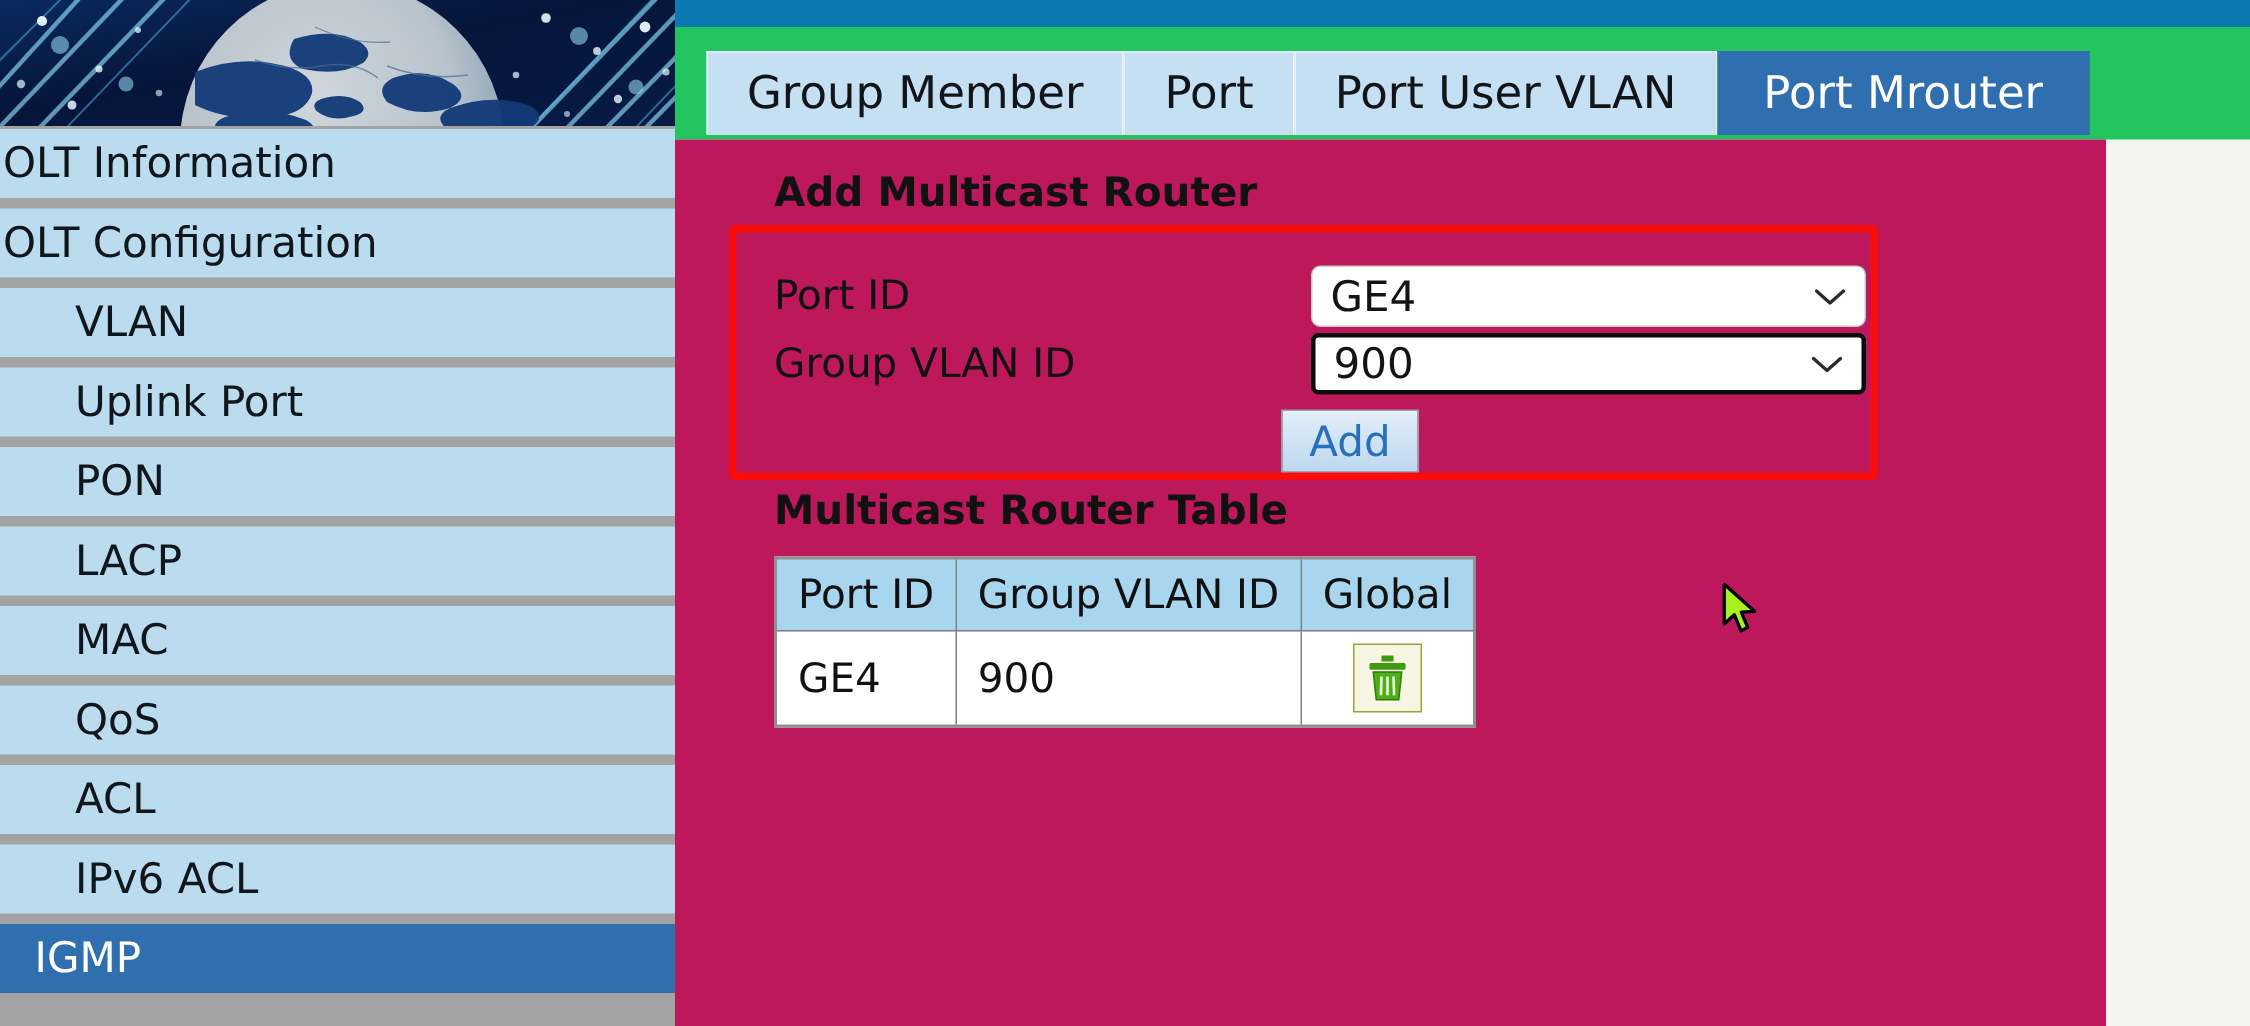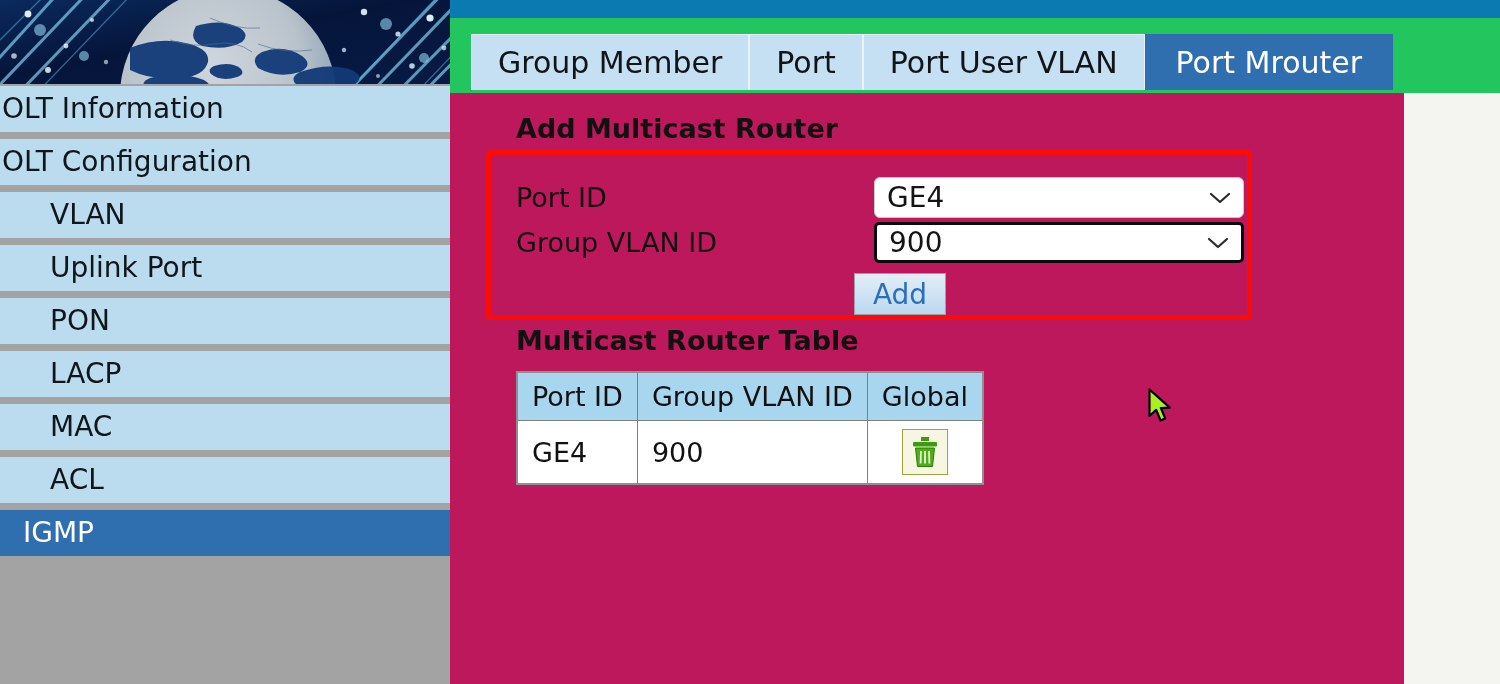--- a/index.html
+++ b/index.html
@@ -375,21 +375,23 @@
     </div>
 
     <div class="nav">
       <div class="nav-item top"><span>OLT Information</span></div>
       <div class="nav-item top"><span>OLT Configuration</span></div>
       <div class="nav-item sub"><span>VLAN</span></div>
       <div class="nav-item sub"><span>Uplink Port</span></div>
       <div class="nav-item sub"><span>PON</span></div>
       <div class="nav-item sub"><span>LACP</span></div>
       <div class="nav-item sub"><span>MAC</span></div>
+      <div class="nav-item sub"><span>QoS</span></div>
       <div class="nav-item sub"><span>ACL</span></div>
+      <div class="nav-item sub"><span>IPv6 ACL</span></div>
       <div class="nav-item sub active"><span>IGMP</span></div>
     </div>
   </div>
 
   <div class="main">
 
     <div class="topbar"></div>
 
     <div class="tabstrip">
       <div class="tabs">

